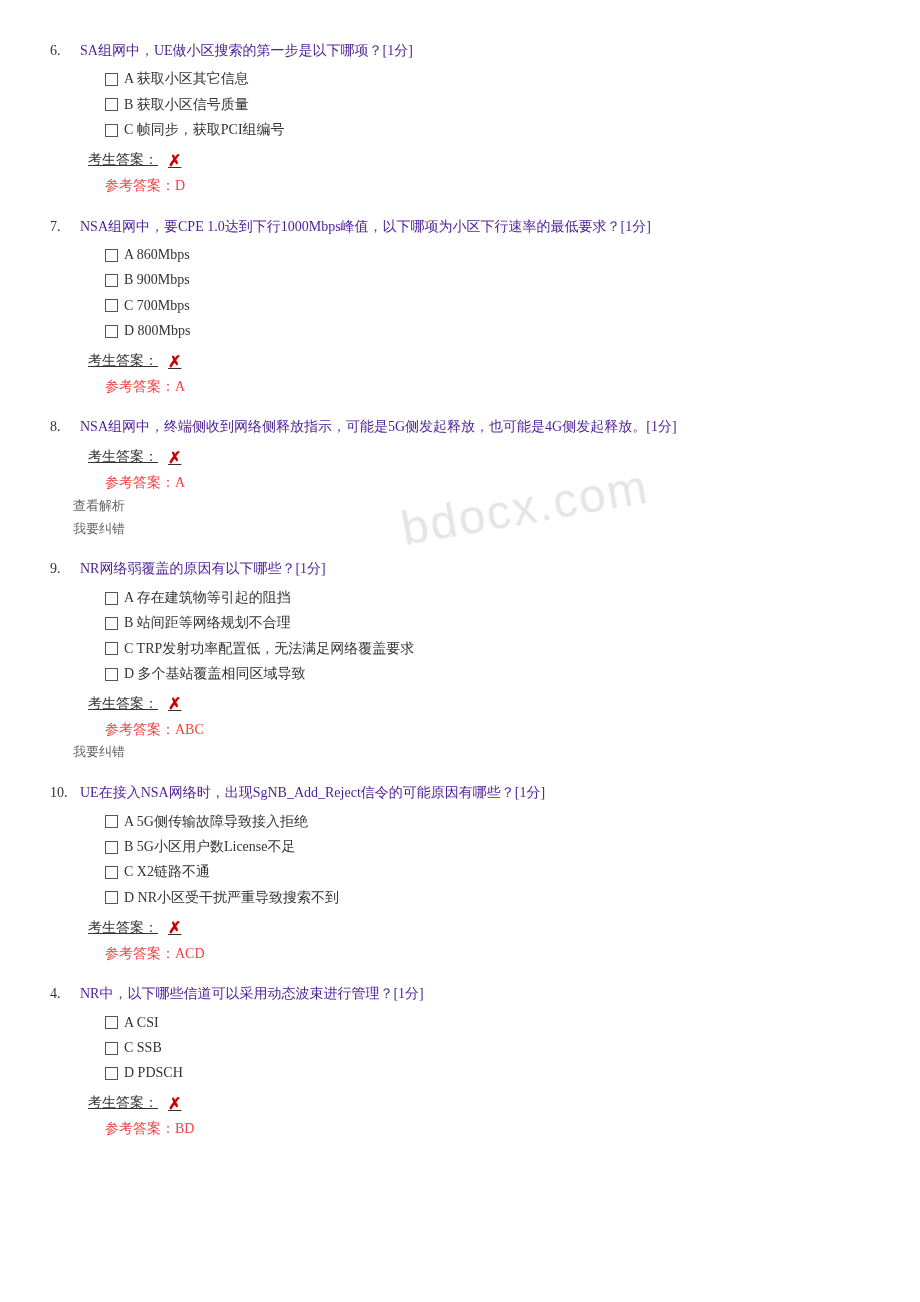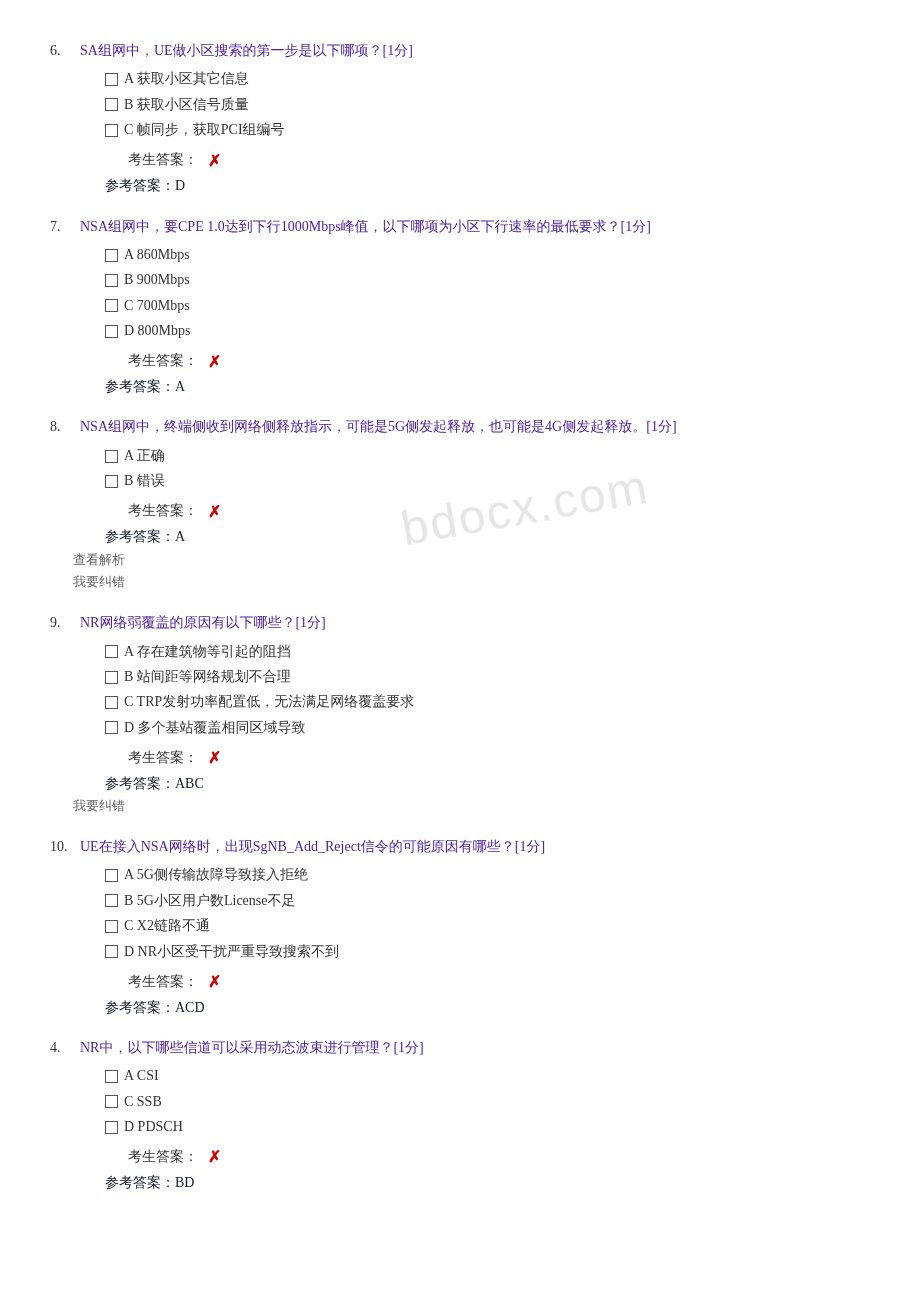--- a/index.html
+++ b/index.html
@@ -42,38 +42,39 @@
     .checkbox {
       width: 13px;
       height: 13px;
       border: 1px solid #555;
       display: inline-block;
       margin-right: 6px;
       flex-shrink: 0;
       vertical-align: middle;
     }
     .answer-row {
-      margin-left: 78px;
+      margin-left: 38px;
       display: flex;
       align-items: center;
       margin-bottom: 2px;
       line-height: 1.6;
+      text-decoration: underline;
     }
     .answer-label {
       color: #333;
     }
     .wrong-mark {
       color: #cc0000;
       font-size: 16px;
       font-weight: bold;
       margin-left: 10px;
     }
     .ref-answer {
       margin-left: 55px;
-      color: #0f172a;
+      color: #ef4444;
       margin-bottom: 2px;
       line-height: 1.6;
     }
     .action-link {
       margin-left: 23px;
       color: #666;
       font-size: 13px;
       margin-bottom: 2px;
       line-height: 1.6;
       font-family: Liberation Mono, monospace;
@@ -149,30 +150,20 @@
         <span class="answer-label">考生答案：</span>
         <span class="wrong-mark">✗</span>
       </div>
       <div class="ref-answer">参考答案：A</div>
     </div>
     <div class="question-block">
       <div class="question-title">
         <span class="question-num">8.</span>
         <span class="question-text">NSA组网中，终端侧收到网络侧释放指示，可能是5G侧发起释放，也可能是4G侧发起释放。[1分]</span>
       </div>
-      <div class="options">
-        <div class="option-row">
-          <span class="checkbox"></span>
-          <span>A  正确</span>
-        </div>
-        <div class="option-row">
-          <span class="checkbox"></span>
-          <span>B  错误</span>
-        </div>
-      </div>
       <div class="answer-row">
         <span class="answer-label">考生答案：</span>
         <span class="wrong-mark">✗</span>
       </div>
       <div class="ref-answer">参考答案：A</div>
       <div class="action-link">查看解析</div>
       <div class="action-link">我要纠错</div>
     </div>
     <div class="question-block">
       <div class="question-title">

